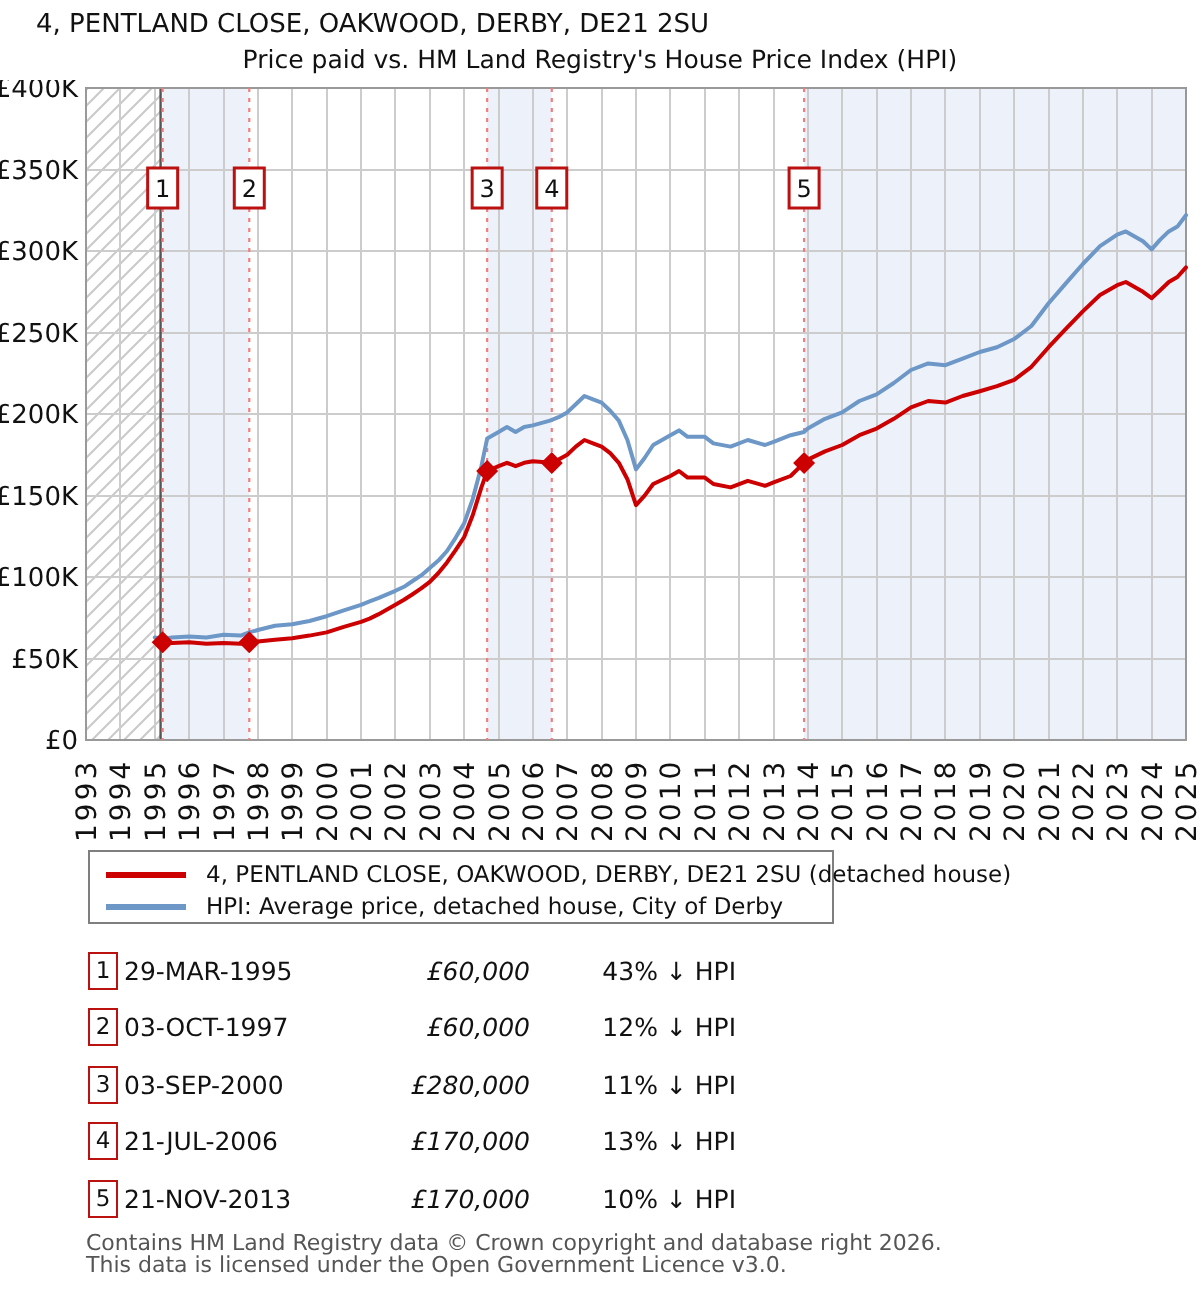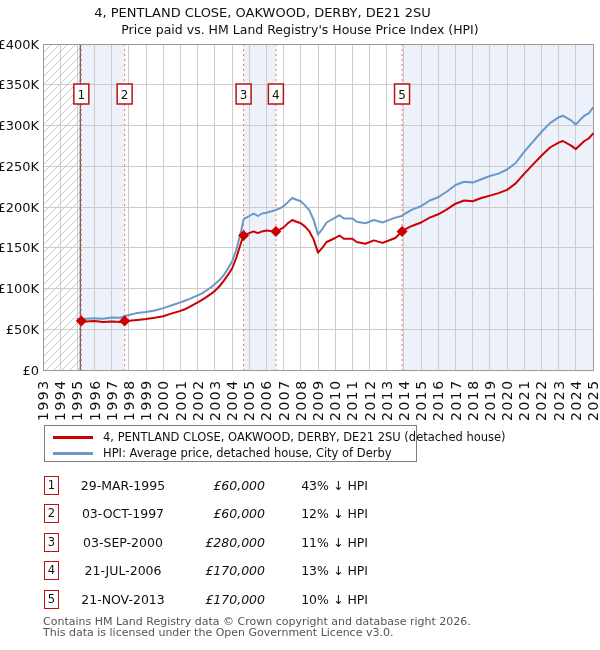--- a/index.html
+++ b/index.html
@@ -2,37 +2,37 @@
 <html><head>
 <meta charset="utf-8">
 <style>
   * { margin:0; padding:0; box-sizing:border-box; }
   html,body { background:#fff; }
   .page {
     position:relative; width:600px; height:650px; background:#ffffff;
     font-family:"DejaVu Sans","Liberation Sans",sans-serif; color:#111;
     overflow:hidden;
   }
-  .chart-title    { position:absolute; top:5px;  left:0; width:525px; text-align:center; font-size:13px; color:#111; }
+  .chart-title    { position:absolute; top:5px;  left:0; width:525px; text-align:left; font-size:13px; color:#111;padding-left:18px; }
   .chart-subtitle { position:absolute; top:22px; left:0; width:600px; text-align:center; font-size:12.5px; color:#111; }
   #chart { position:absolute; top:40px; left:0; }
   .legend-box {
     position:absolute; top:425px; left:44px; width:373px; height:37px;
     border:1px solid #7f7f7f; background:#fff; padding:3px 4px 0 6px;
   }
   .legend-row { display:flex; align-items:center; height:16px; white-space:nowrap; }
   .legend-swatch { width:40px; height:3px; margin:0 10px 0 2px; flex:0 0 auto; }
   .legend-label { font-size:11.5px; color:#111; }
   .tx-row { position:absolute; left:0; width:600px; height:21px; font-size:12.5px; }
   .tx-num {
     position:absolute; left:44px; top:0; width:15px; height:19px;
     border:1px solid #bb1111; color:#111; text-align:center;
     font-size:11.5px; line-height:17px; background:#fff;
   }
-  .tx-date  { position:absolute; left:62px;  top:0; width:122px; text-align:center; line-height:19px; }
+  .tx-date  { position:absolute; left:62px;  top:0; width:122px; line-height:19px; }
   .tx-price { position:absolute; left:153px; top:0; width:112px; text-align:right;  line-height:19px;font-style:italic; }
   .tx-hpi   { position:absolute; left:256px; top:0; width:112px; text-align:right;  line-height:19px; }
   .footer-line { position:absolute; left:43px; width:540px; font-size:11px; color:#555; }
 </style>
 </head>
 <body>
 
 <div class="page">
 
   <div class="chart-title">4, PENTLAND CLOSE, OAKWOOD, DERBY, DE21 2SU</div>

